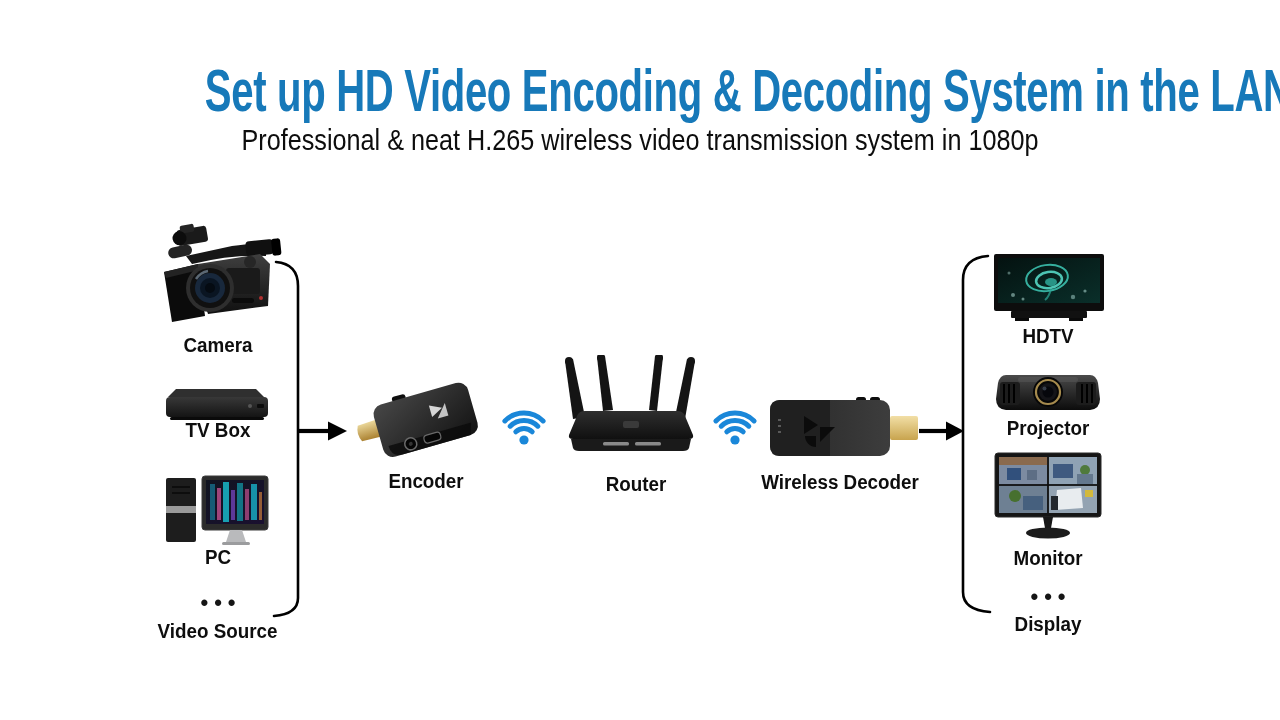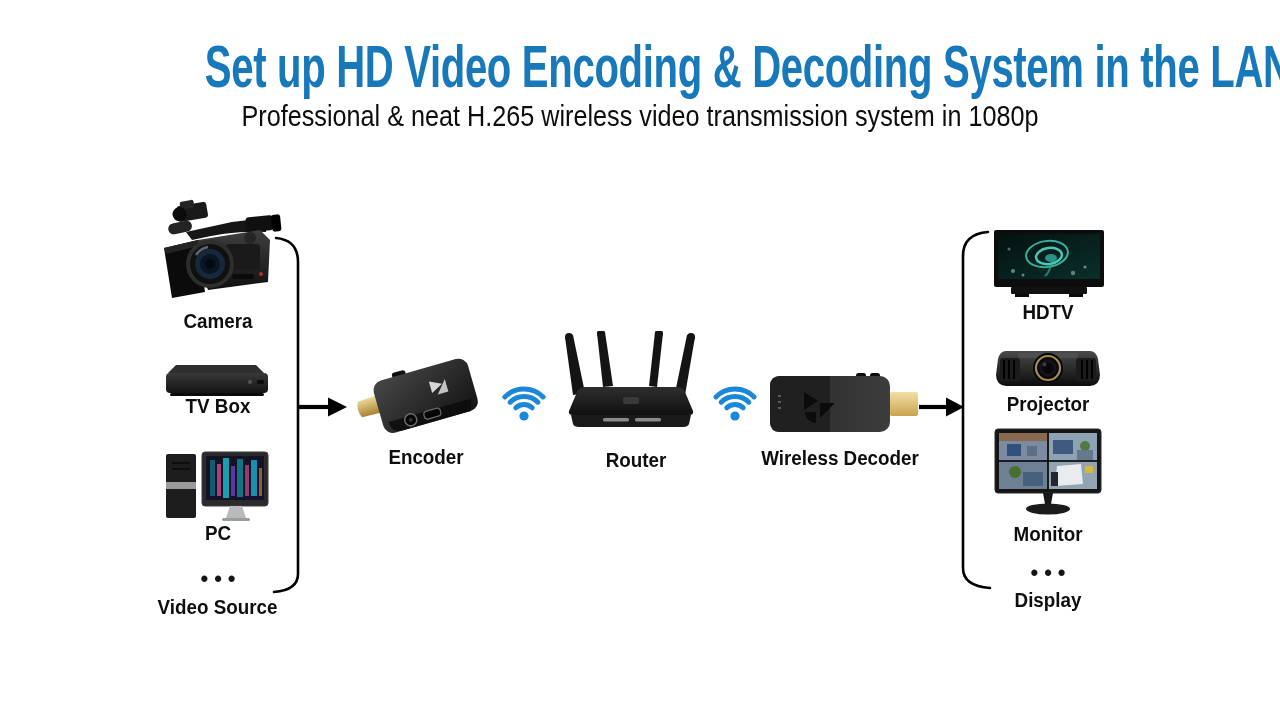--- a/index.html
+++ b/index.html
@@ -1,17 +1,17 @@
 <!DOCTYPE html>
 <html><head>
 <meta charset="utf-8">
 <style>
   html,body{margin:0;padding:0;background:#fff;}
   #canvas{position:relative;width:1280px;height:638px;background:#ffffff;overflow:hidden;
-          font-family:"Liberation Sans", sans-serif;}
+          font-family:"Liberation Sans", sans-serif;margin-top:24px;}
   .abs{position:absolute;}
   .title{top:33px;left:0;width:1280px;text-align:center;font-size:59px;font-weight:700;
          color:#1779b9;white-space:nowrap;transform:scaleX(0.68);letter-spacing:-0.5px;}
   .subtitle{top:99px;left:0;width:1280px;text-align:center;font-size:30px;font-weight:400;
             color:#0d0d0d;white-space:nowrap;transform:scaleX(0.84);}
   .dev-label{position:absolute;text-align:center;font-size:20px;font-weight:700;color:#0e0e0e;
              white-space:nowrap;transform:scaleX(0.94);}
   .dots{position:absolute;text-align:center;font-size:22px;font-weight:700;color:#151515;
         letter-spacing:6px;text-indent:6px;}
   svg{display:block;}

